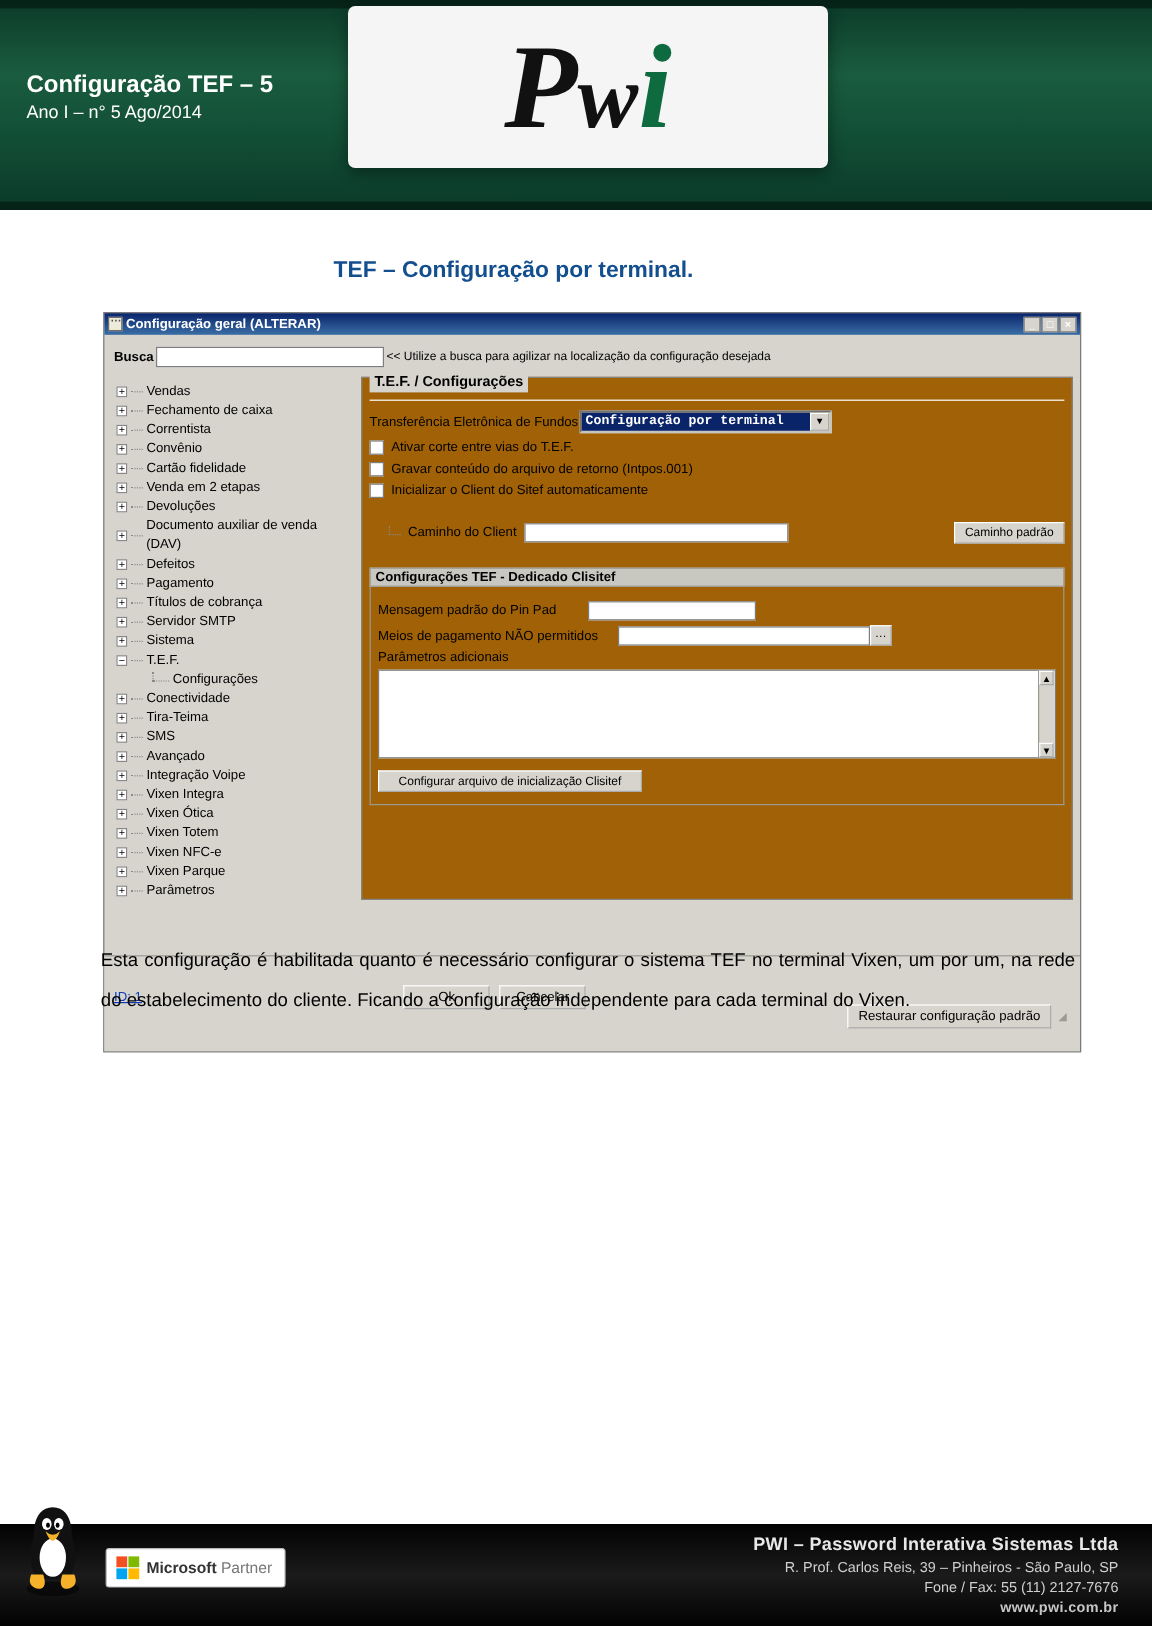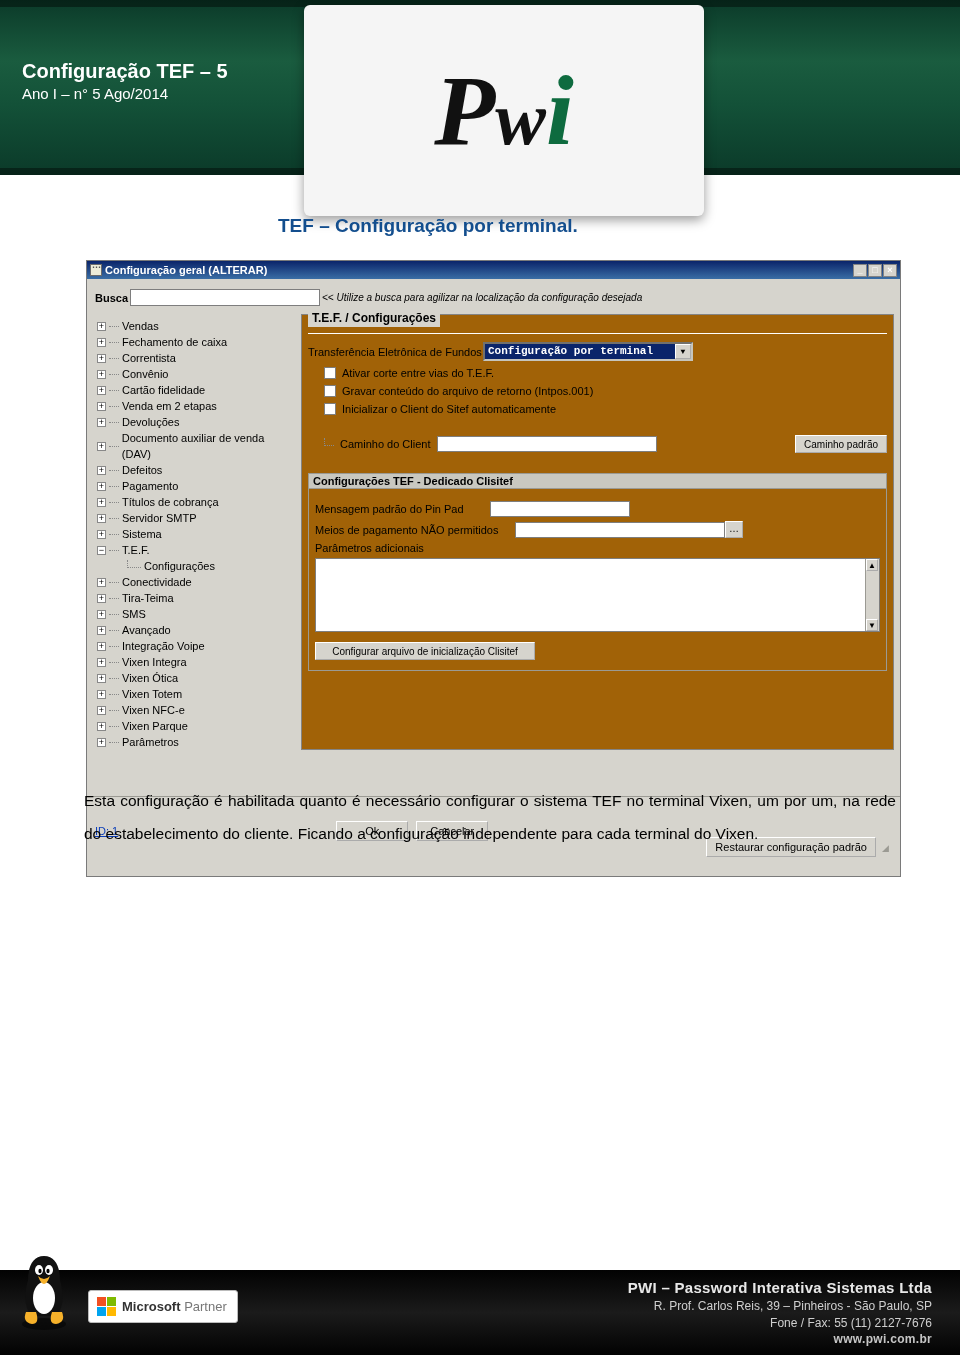--- a/index.html
+++ b/index.html
@@ -30,23 +30,23 @@
     position: absolute;
     top: 60px;
     left: 22px;
     color: #fff;
   }
   .header-title-block .line1 { font-size: 20px; font-weight: bold; }
   .header-title-block .line2 { font-size: 15px; margin-top: 2px; }
   .logo-frame {
     position: absolute;
     top: 5px;
-    left: 304px;
+    left: 290px;
     width: 400px;
-    height: 211px;
+    height: 135px;
     background: #f5f5f5;
     border-radius: 6px;
     box-shadow: 0 4px 12px rgba(0,0,0,0.4);
     display: flex;
     align-items: center;
     justify-content: center;
   }
   .logo-frame .pwi-logo {
     font-family: 'Times New Roman', serif;
     font-size: 100px;
@@ -120,21 +120,21 @@
   }
   .busca-row .lbl { font-weight: bold; font-size: 11px; }
   .busca-row input {
     width: 190px;
     height: 17px;
     background: #fff;
     border: 1px solid #7e7e7e;
     font-size: 10px;
     padding: 0 2px;
   }
-  .busca-row .hint { font-size: 10px; font-style: italic; }
+  .busca-row .hint { font-size: 10px; }
 
   .body-split {
     display: flex;
     padding: 0 6px 6px 6px;
     gap: 8px;
   }
   .tree {
     width: 200px;
     padding-top: 4px;
   }
@@ -227,21 +227,21 @@
     position: absolute;
     right: 0; top: 0;
     width: 16px; height: 15px;
     background: #d6d4cd;
     border: 1px outset #fff;
     text-align: center;
     font-size: 8px;
     line-height: 14px;
     color: #000;
   }
-  .chk-row { display: flex; align-items: flex-end; gap: 6px; margin: 6px 16px; font-size: 11px; }
+  .chk-row { display: flex; align-items: flex-end; gap: 6px; margin: 6px 0; font-size: 11px; }
   .chk { width: 12px; height: 12px; border: 1px solid #7e7e7e; background: #fff; }
 
   .sub-indent {
     padding-left: 16px;
     display: flex;
     align-items: center;
     gap: 6px;
     margin: 20px 0;
     font-size: 11px;
   }

